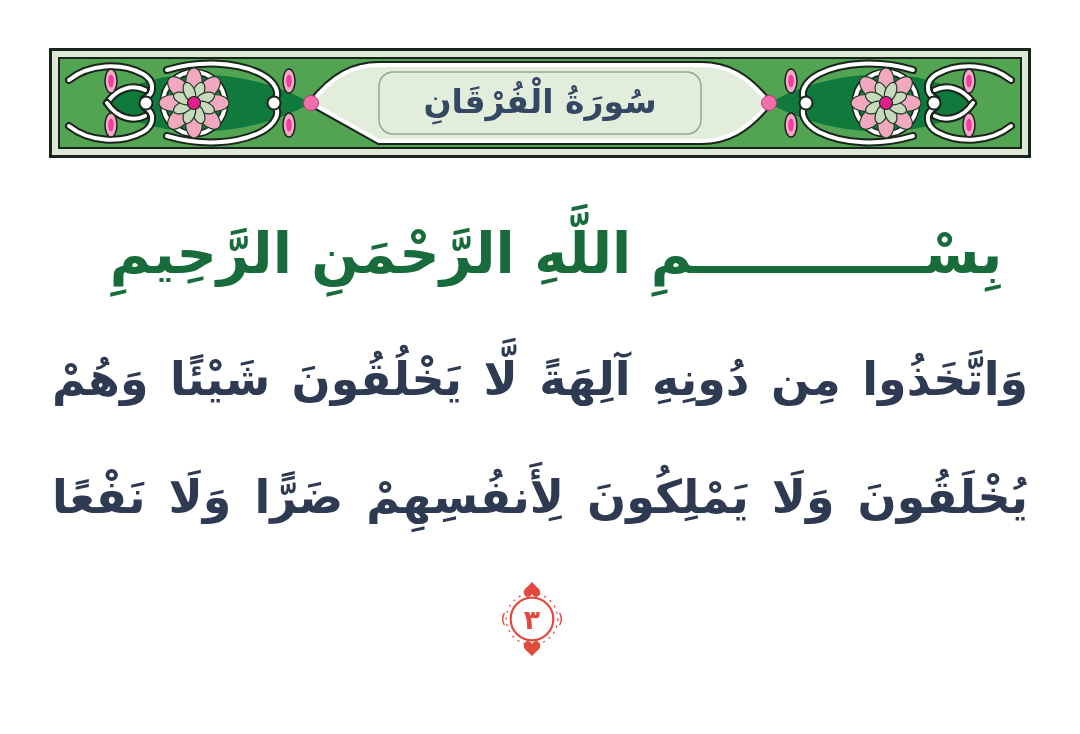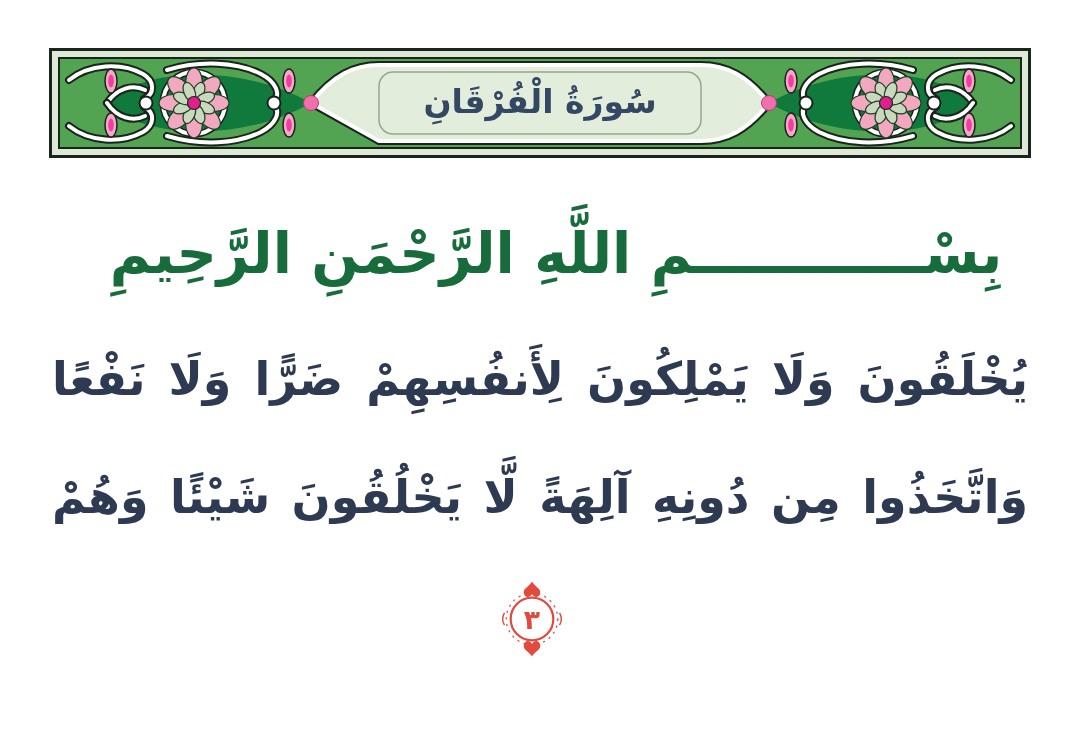--- a/index.html
+++ b/index.html
@@ -123,22 +123,22 @@
       <rect x="330" y="24" width="322" height="62" rx="14" fill="none" stroke-width="1.5" stroke="#97a78f"></rect>
       <circle cx="262" cy="55" r="7.5" stroke="#c2357f" stroke-width="1" fill="#f170ab"></circle>
       <circle cx="720" cy="55" r="7.5" stroke="#c2357f" stroke-width="1" fill="#f170ab"></circle>
     </svg>
   </div>
   <div class="band-title">سُورَةُ الْفُرْقَانِ</div>
 
   <div class="bismillah">بِسْــــــــــــمِ اللَّهِ الرَّحْمَنِ الرَّحِيمِ</div>
 
   <div class="verse">
+    <div class="vline">وَاتَّخَذُوا مِن دُونِهِ آلِهَةً لَّا يَخْلُقُونَ شَيْئًا وَهُمْ</div>
     <div class="vline">يُخْلَقُونَ وَلَا يَمْلِكُونَ لِأَنفُسِهِمْ ضَرًّا وَلَا نَفْعًا</div>
-    <div class="vline">وَاتَّخَذُوا مِن دُونِهِ آلِهَةً لَّا يَخْلُقُونَ شَيْئًا وَهُمْ</div>
     <div class="vline centered">
       <span class="ayah-marker"><svg viewBox="0 0 72 88">
         <circle cx="36" cy="44" r="24" fill="#ffffff" stroke-width="2.5" stroke="#e14b3e"></circle>
         <circle cx="36" cy="44" r="29" fill="none" stroke-width="1.4" stroke-dasharray="2.5 5" stroke="#e14b3e"></circle>
         <path d="M36,2 C32,8 25,10 27,16 C29,21 34,20 36,16 C38,20 43,21 45,16 C47,10 40,8 36,2 Z" fill="#e14b3e"></path>
         <path d="M36,86 C32,80 25,78 27,72 C29,67 34,68 36,72 C38,68 43,67 45,72 C47,78 40,80 36,86 Z" fill="#e14b3e"></path>
         <path d="M5,37 q-4,7 0,14" fill="none" stroke-width="1.6" stroke="#e14b3e"></path>
         <path d="M67,37 q4,7 0,14" fill="none" stroke-width="1.6" stroke="#e14b3e"></path>
         <text class="marker-num" x="36" y="55" text-anchor="middle" fill="#e14b3e">٣</text>
       </svg></span>

